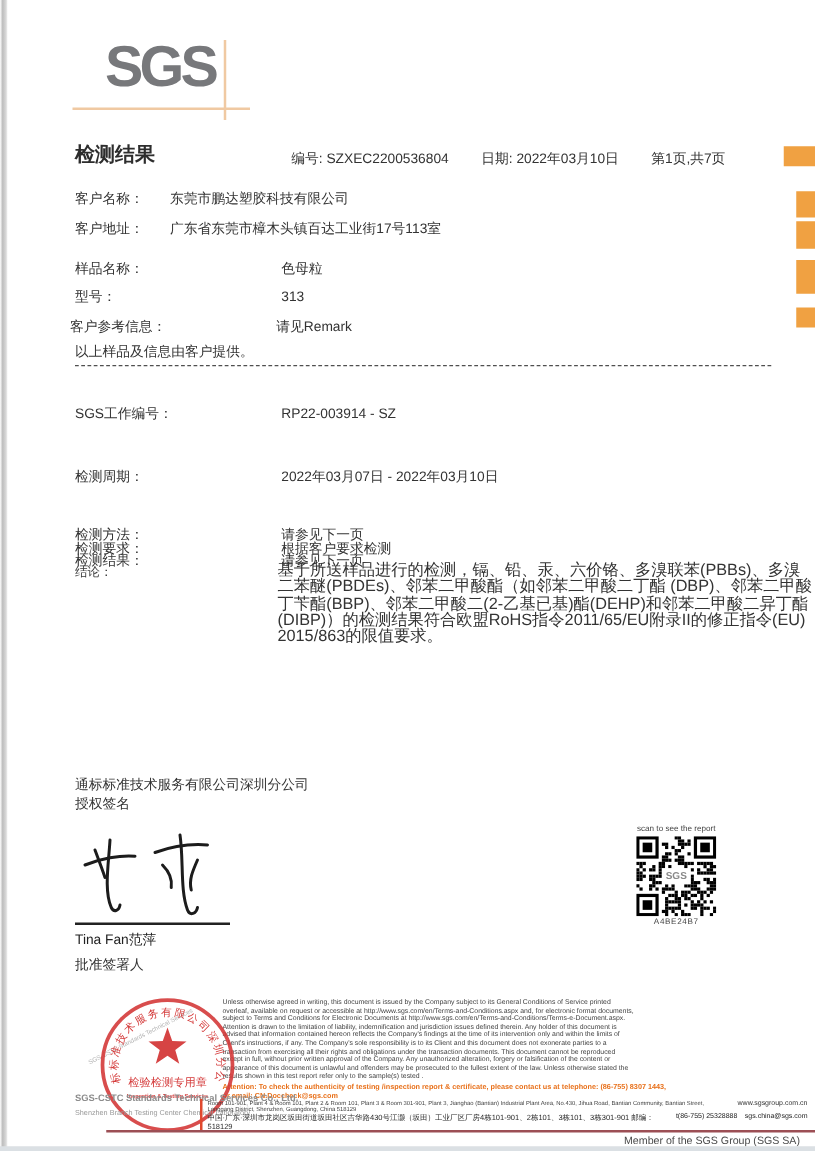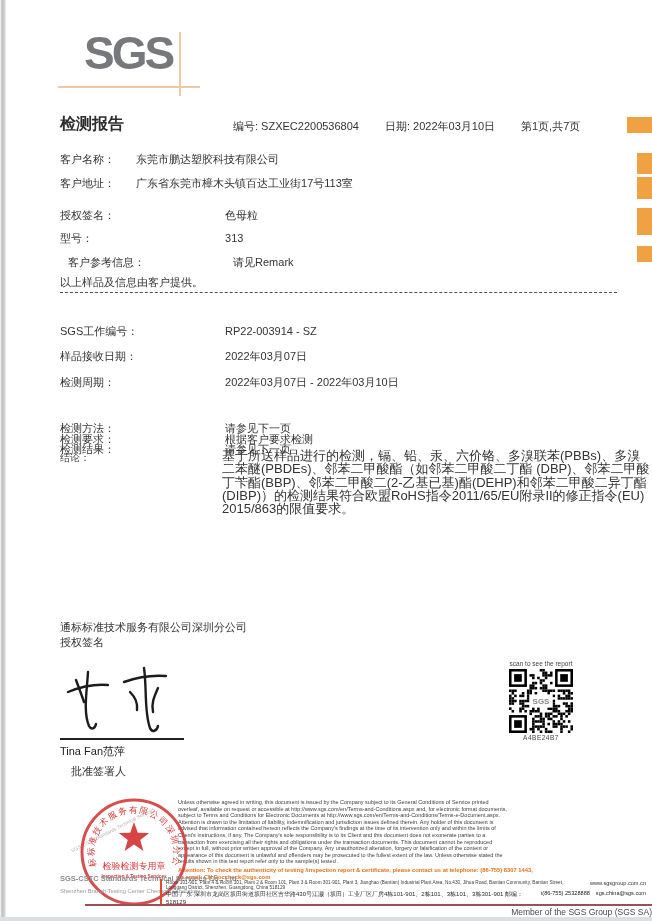--- a/index.html
+++ b/index.html
@@ -24,21 +24,21 @@
   .dashes{left:60px;top:292px;width:557px;height:0;border-top:1.5px dashed #4f4f4f;}
 
   .conclusion-label{left:60px;top:451px;font-size:10px;}
   .conclusion{left:222px;top:449px;width:428px;font-size:13px;line-height:13.3px;color:#333;}
 
   
   .sig-company{left:60px;top:620px;font-size:11px;color:#333;}
   .sig-auth{left:60px;top:635px;font-size:11px;color:#333;}
   .sig-line{left:60px;top:738px;width:124px;height:0;border-top:2px solid #222;}
   .sig-name{left:60px;top:744px;font-size:11px;color:#222;}
-  .sig-role{left:60px;top:764px;font-size:11px;color:#333;margin-left:11px;}
+  .sig-role{left:60px;top:764px;font-size:11px;color:#333;}
 
   
   .qr-wrap{left:505px;top:660px;width:72px;text-align:center;}
   .qr-caption{font-size:6.5px;color:#444;margin-bottom:2px;}
   .qr-code{width:64px;height:64px;margin:0 auto;background:#fff;}
   .qr-id{font-size:6.5px;color:#444;margin-top:1px;letter-spacing:.5px;}
 
   
   .ann{position:absolute;background:#f0a142;}
 
@@ -47,75 +47,71 @@
   .attention{left:178px;top:867px;width:458px;font-size:5.8px;line-height:6.6px;font-weight:bold;color:#e8701a;}
   .addr-bar{left:160px;top:879px;width:2px;height:25px;background:#e0492e;}
   .addr-en{left:166px;top:880px;width:480px;display:flex;align-items:flex-start;font-size:4.7px;color:#3e3e3e;}
   .addr-en .a-text{flex:1;}
   .addr-en .a-web{font-size:5.6px;margin-left:5px;color:#333;}
   .addr-cn{left:166px;top:890px;width:480px;display:flex;align-items:flex-start;font-size:6px;color:#222;font-weight:bold;}
   .addr-cn .a-text{flex:1;font-weight:normal;color:#2a2a2a;}
   .addr-cn .a-tel{font-size:5.6px;font-weight:normal;margin:0 6px;}
   .addr-cn .a-mail{font-size:5.6px;font-weight:normal;}
   .footer-rule{left:85px;top:904px;width:567px;height:2px;background:#9c4f55;}
-  .member{left:0;top:907px;width:640px;text-align:right;font-size:8.5px;color:#4a4a4a;padding-left:12px;}
+  .member{left:0;top:907px;width:640px;text-align:right;font-size:8.5px;color:#4a4a4a;}
 
   .co-en{left:60px;top:874px;font-size:7.5px;font-weight:bold;color:#8d8d8d;}
   .co-en2{left:60px;top:888px;font-size:5.8px;color:#9a9a9a;}
   .stamp-watermark{left:70px;top:848px;font-size:5px;color:#b3b3b3;transform:rotate(-27deg);transform-origin:left top;}
   .stamp{left:66px;top:795px;}
 </style>
 </head>
 <body>
 
 <div class="page">
 
   <div class="abs edge-left"></div>
 
   <div class="abs logo">SGS</div>
   <div class="abs mark-h"></div>
   <div class="abs mark-v"></div>
 
-  <div class="abs title">检测报告</div>
+  <div class="abs title">检测结果</div>
   <div class="abs hmeta" style="left:233px;top:119px;">编号: SZXEC2200536804</div>
   <div class="abs hmeta" style="left:385px;top:119px;">日期: 2022年03月10日</div>
   <div class="abs hmeta" style="left:521px;top:119px;text-align:center;">第1页,共7页</div>
 
   <div class="row w1" style="left:60px;top:153px;">
     <span class="lbl">客户名称：</span>
     <span>东莞市鹏达塑胶科技有限公司</span>
   </div>
   <div class="row w1" style="left:60px;top:177px;">
     <span class="lbl">客户地址：</span>
     <span>广东省东莞市樟木头镇百达工业街17号113室</span>
   </div>
 
   <div class="row w2" style="left:60px;top:209px;">
-    <span class="lbl">授权签名：</span>
+    <span class="lbl">样品名称：</span>
     <span>色母粒</span>
   </div>
   <div class="row w2" style="left:60px;top:232px;">
     <span class="lbl">型号：</span>
     <span>313</span>
   </div>
-  <div class="row w2" style="left:68px;top:256px;">
+  <div class="row w2" style="left:56px;top:256px;">
     <span class="lbl">客户参考信息：</span>
     <span>请见Remark</span>
   </div>
   <div class="row" style="left:60px;top:276px;">以上样品及信息由客户提供。</div>
 
   <div class="abs dashes"></div>
 
   <div class="row w2" style="left:60px;top:325px;">
     <span class="lbl">SGS工作编号：</span>
     <span>RP22-003914 - SZ</span>
-  </div>
-  <div class="row w2" style="left:60px;top:350px;">
-    <span class="lbl">样品接收日期：</span>
-    <span>2022年03月07日</span>
   </div>
   <div class="row w2" style="left:60px;top:376px;">
     <span class="lbl">检测周期：</span>
     <span>2022年03月07日 - 2022年03月10日</span>
   </div>
   <div class="row w2" style="left:60px;top:401px;margin-top:32px;">
     <span class="lbl">检测要求：</span>
     <span>根据客户要求检测</span>
   </div>
   <div class="row w2" style="left:60px;top:443px;">

